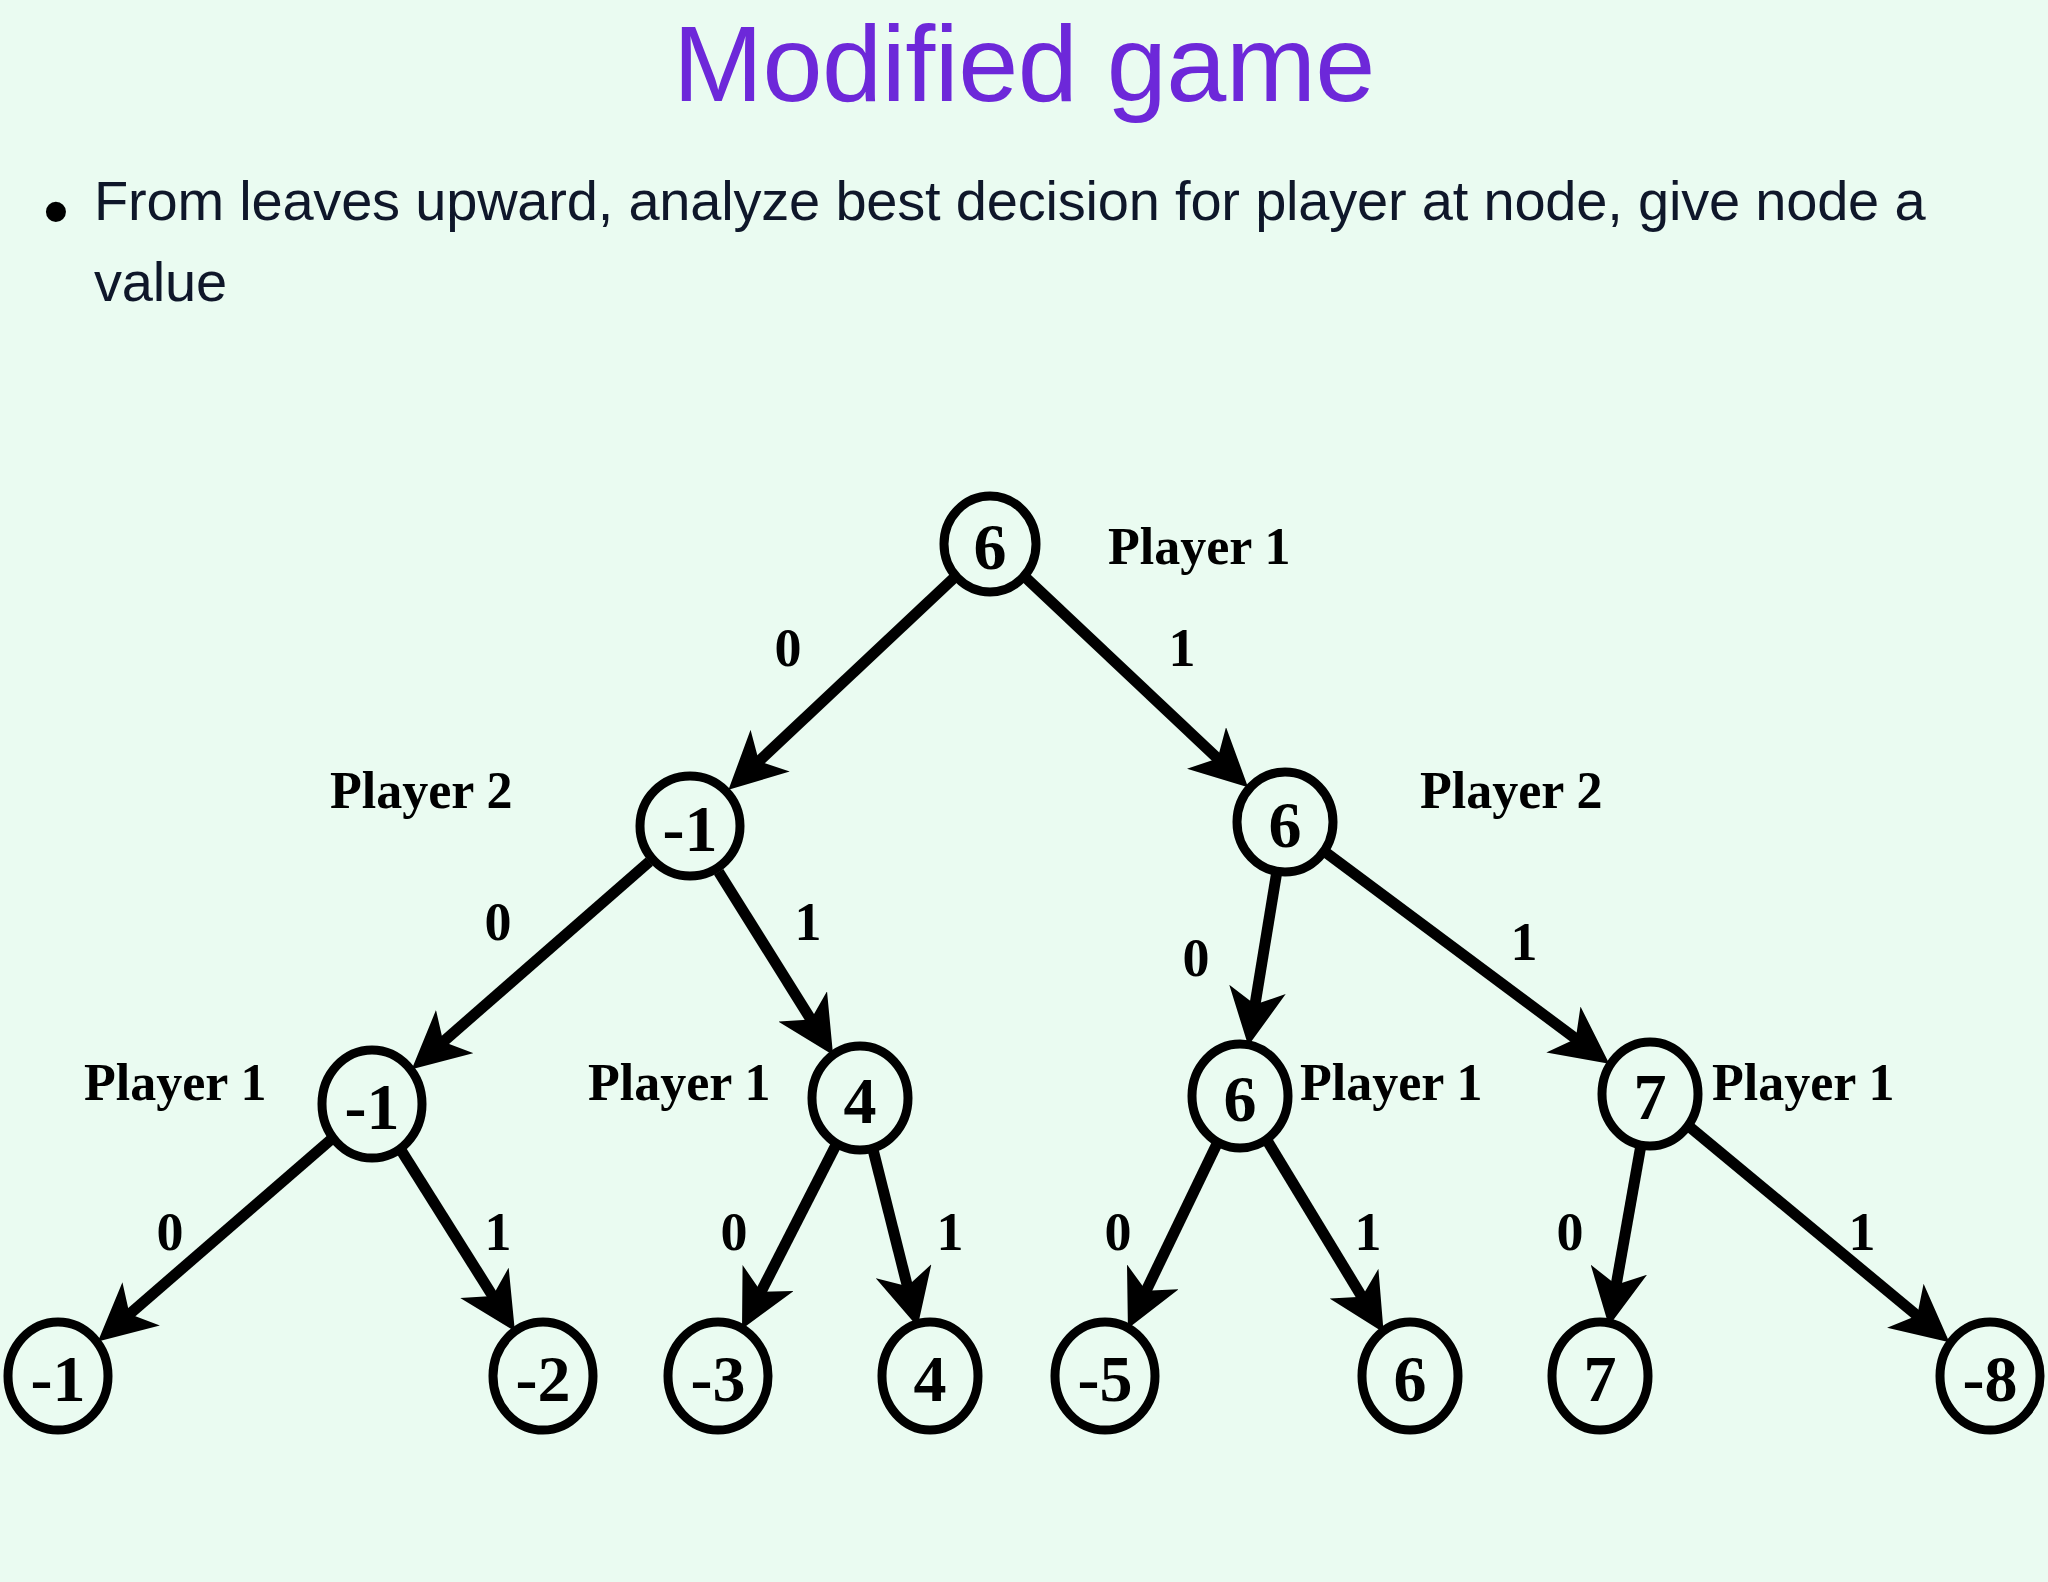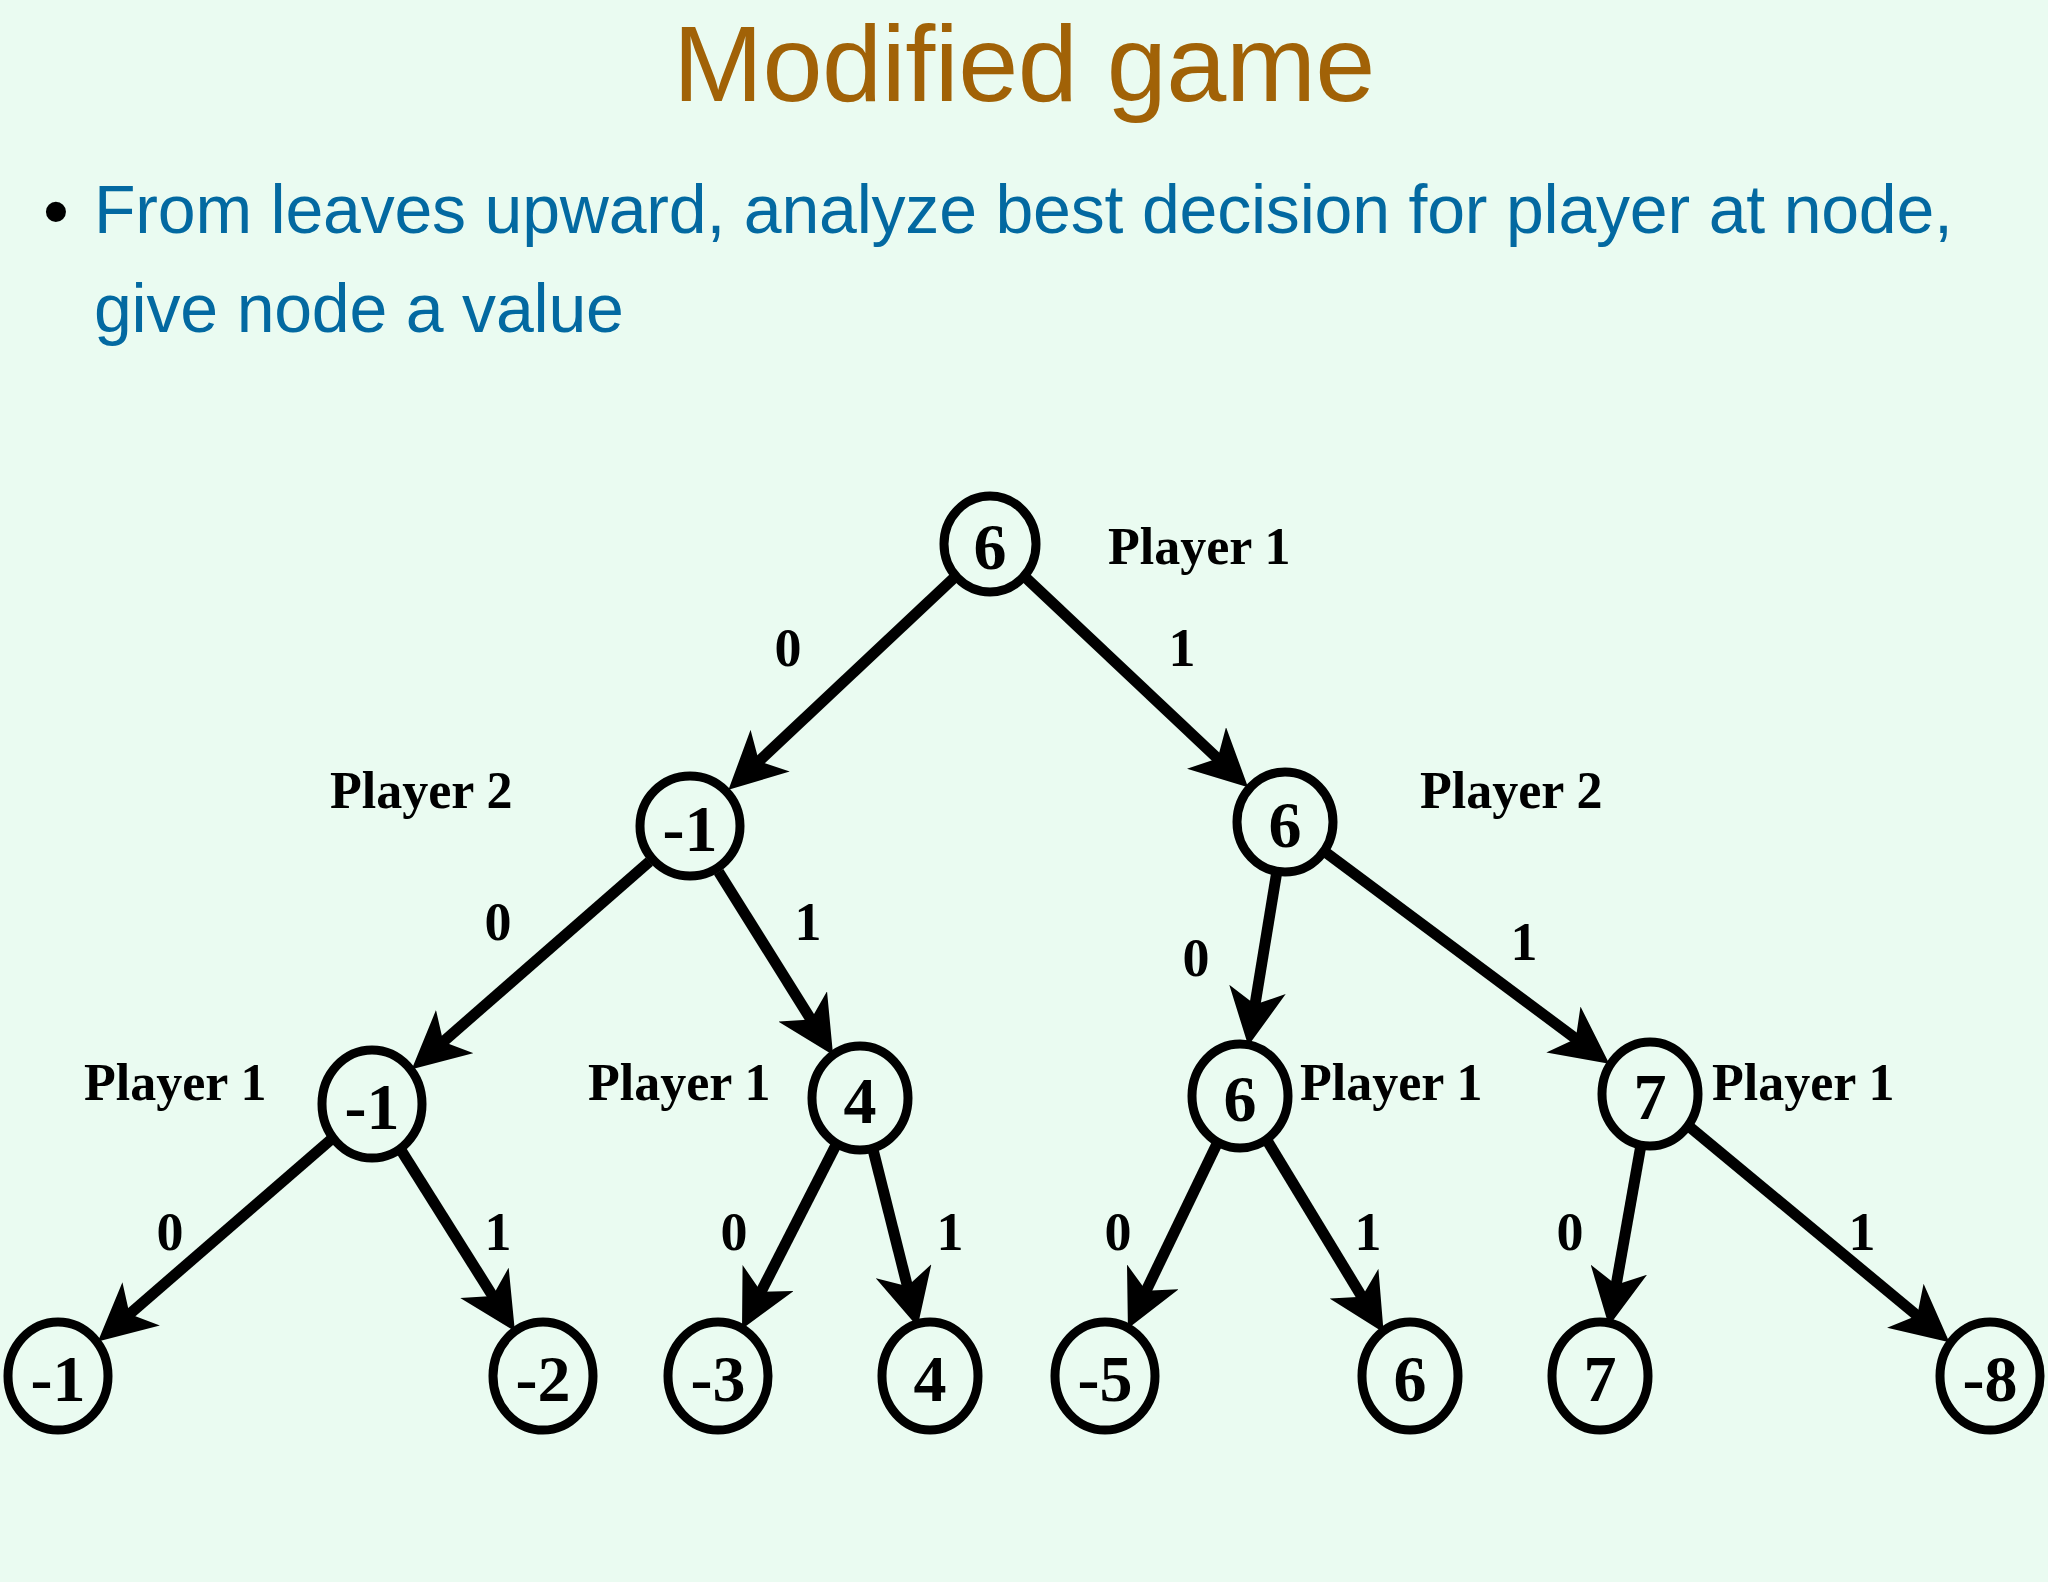--- a/index.html
+++ b/index.html
@@ -18,21 +18,21 @@
     position: absolute;
     inset: 0;
     background: #eafbf1;
   }
   .title {
     position: absolute;
     top: 2px;
     left: 0;
     width: 100%;
     text-align: center;
-    color: #a16207;
+    color: #6d28d9;
     font-family: "Liberation Sans", sans-serif;
     font-size: 108px;
     line-height: 1.15;
     font-weight: 400;
     letter-spacing: -0.5px;
     white-space: nowrap;
   }
   .bullet-block {
     position: absolute;
     top: 160px;
@@ -44,23 +44,23 @@
   .bullet-dot {
     font-size: 74px;
     line-height: 104px;
     color: #000;
     width: 76px;
     flex: 0 0 76px;
     text-align: center;
     font-family: "Liberation Sans", sans-serif;
   }
   .bullet-text {
-    font-size: 68px;
+    font-size: 56px;
     line-height: 1.45;
-    color: #0369a1;
+    color: #0f172a;
     font-family: "Liberation Sans", sans-serif;
     letter-spacing: -0.2px;
   }
   #tree {
     position: absolute;
     left: 0;
     top: 0;
     width: 2048px;
     height: 1582px;
   }

